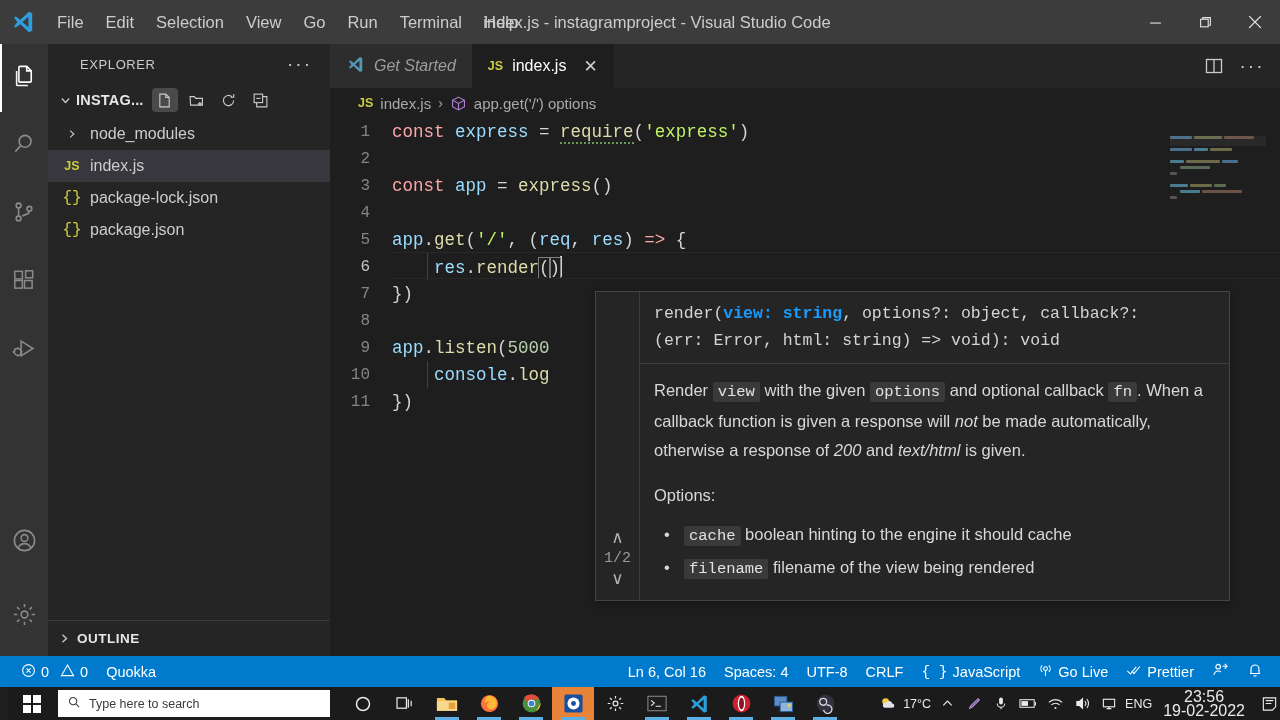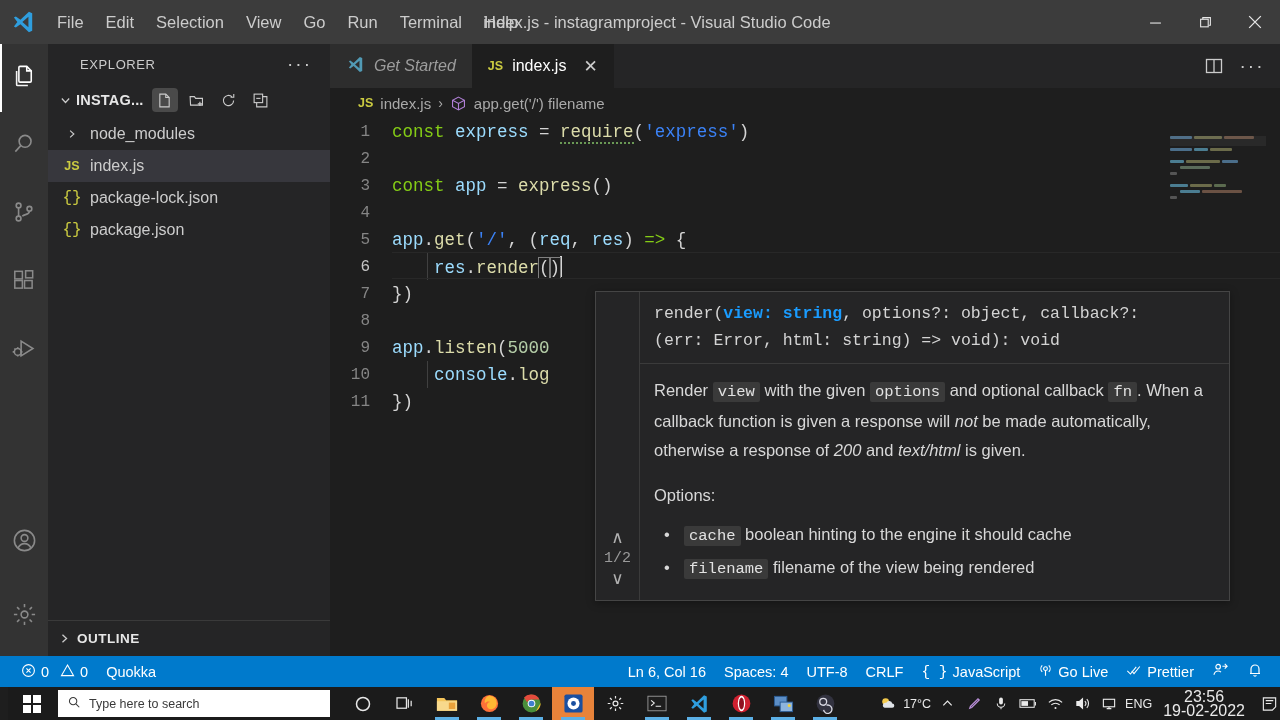--- a/index.html
+++ b/index.html
@@ -104,24 +104,24 @@
   }
   .bc-sep { color: #a9a9a9; font-size: 14px; }
 
   .code-area { position: relative; height: 538px; overflow: hidden; font-family: "Liberation Mono", monospace; }
   .code-line { display: flex; height: 27px; align-items: center; font-size: 17.5px; }
   .ln {
     width: 62px; text-align: right; padding-right: 22px; color: #858585; font-size: 16px; flex: none;
   }
   .ln.cur { color: #c6c6c6; }
   .ctext { white-space: pre; color: #d4d4d4; }
-  .kw { color: #84cc16; }
+  .kw { color: #fca5a5; }
   .var { color: #9cdcfe; }
   .fn { color: #dcdcaa; }
-  .str { color: #3b82f6; font-family: Liberation Mono, monospace; }
+  .str { color: #bef264; font-family: Liberation Mono, monospace; }
   .punc { color: #d4d4d4; }
   .op { color: #d4d4d4; }
   .num { color: #b5cea8; }
   .squig { border-bottom: 2px dotted #6a9955; }
   .indent-guide {
     position: absolute; width: 1px; background: #404040;
   }
   .cursor-line-border {
     position: absolute; left: 62px; right: 0; height: 27px; border-top: 1px solid #282828; border-bottom: 1px solid #282828;
   }
@@ -414,21 +414,21 @@
     <div class="breadcrumb">
       <span class="ico-js">JS</span>
       <span>index.js</span>
       <span class="bc-sep">›</span>
       <span style="display:flex;align-items:center;color:#b180d7">
         <svg width="17" height="17" viewBox="0 0 20 20" fill="none" stroke="currentColor" stroke-width="1.3">
           <path d="M10 2.5 17 6.3v7.4L10 17.5 3 13.7V6.3z"></path>
             <path d="M3 6.3 10 10l7-3.7M10 10v7.5"></path>
         </svg>
       </span>
-      <span>app.get('/') filename</span>
+      <span>app.get('/') options</span>
     </div>
 
     <div class="code-area">
 
       <div class="indent-guide" style="left:97px; top:135px; height:27px;"></div>
       <div class="indent-guide" style="left:97px; top:243px; height:27px;"></div>
 
       <div class="cursor-line-border" style="top:134px"></div>
 
       <div class="code-line">

